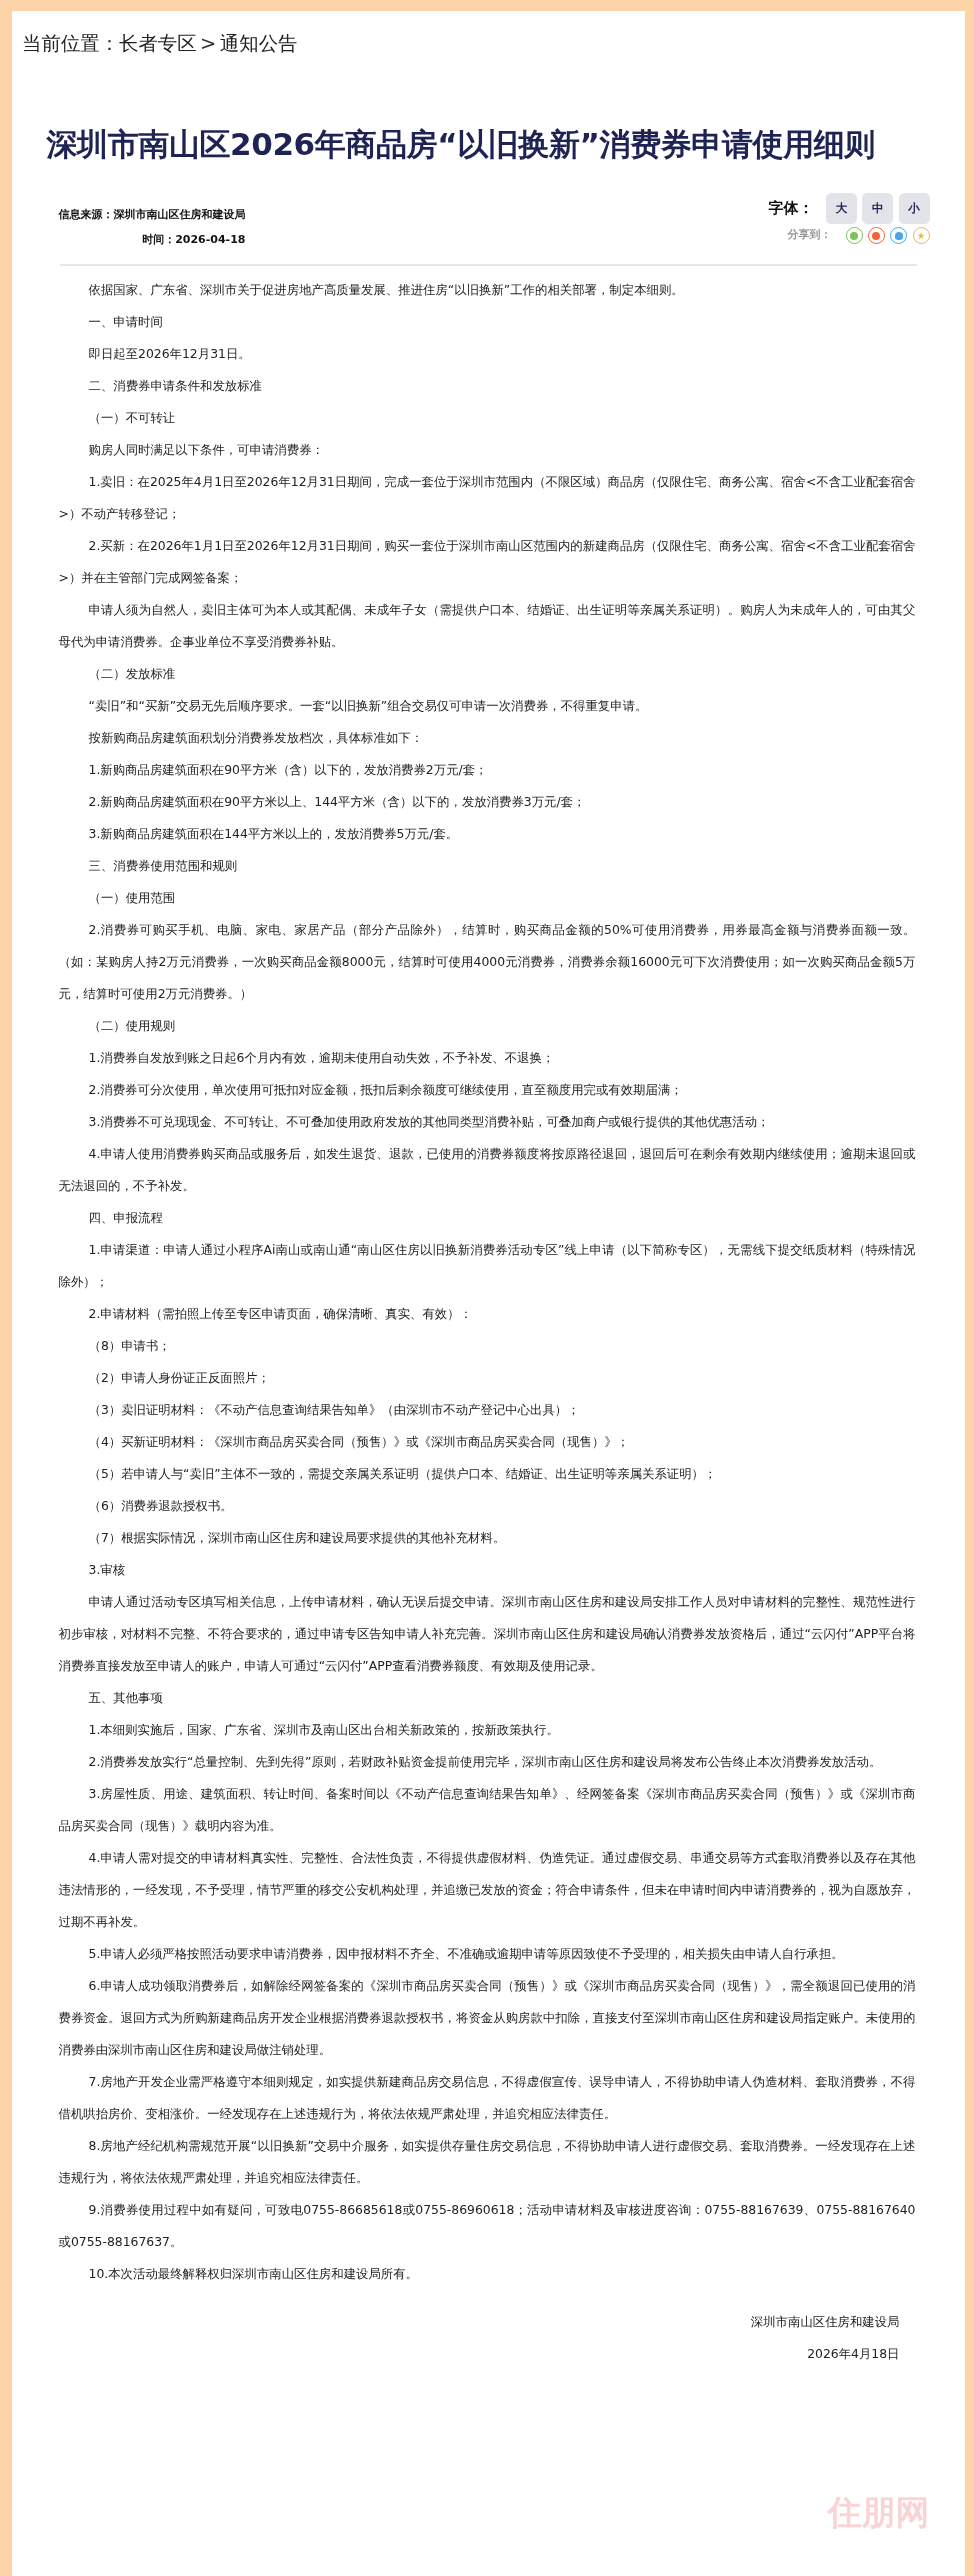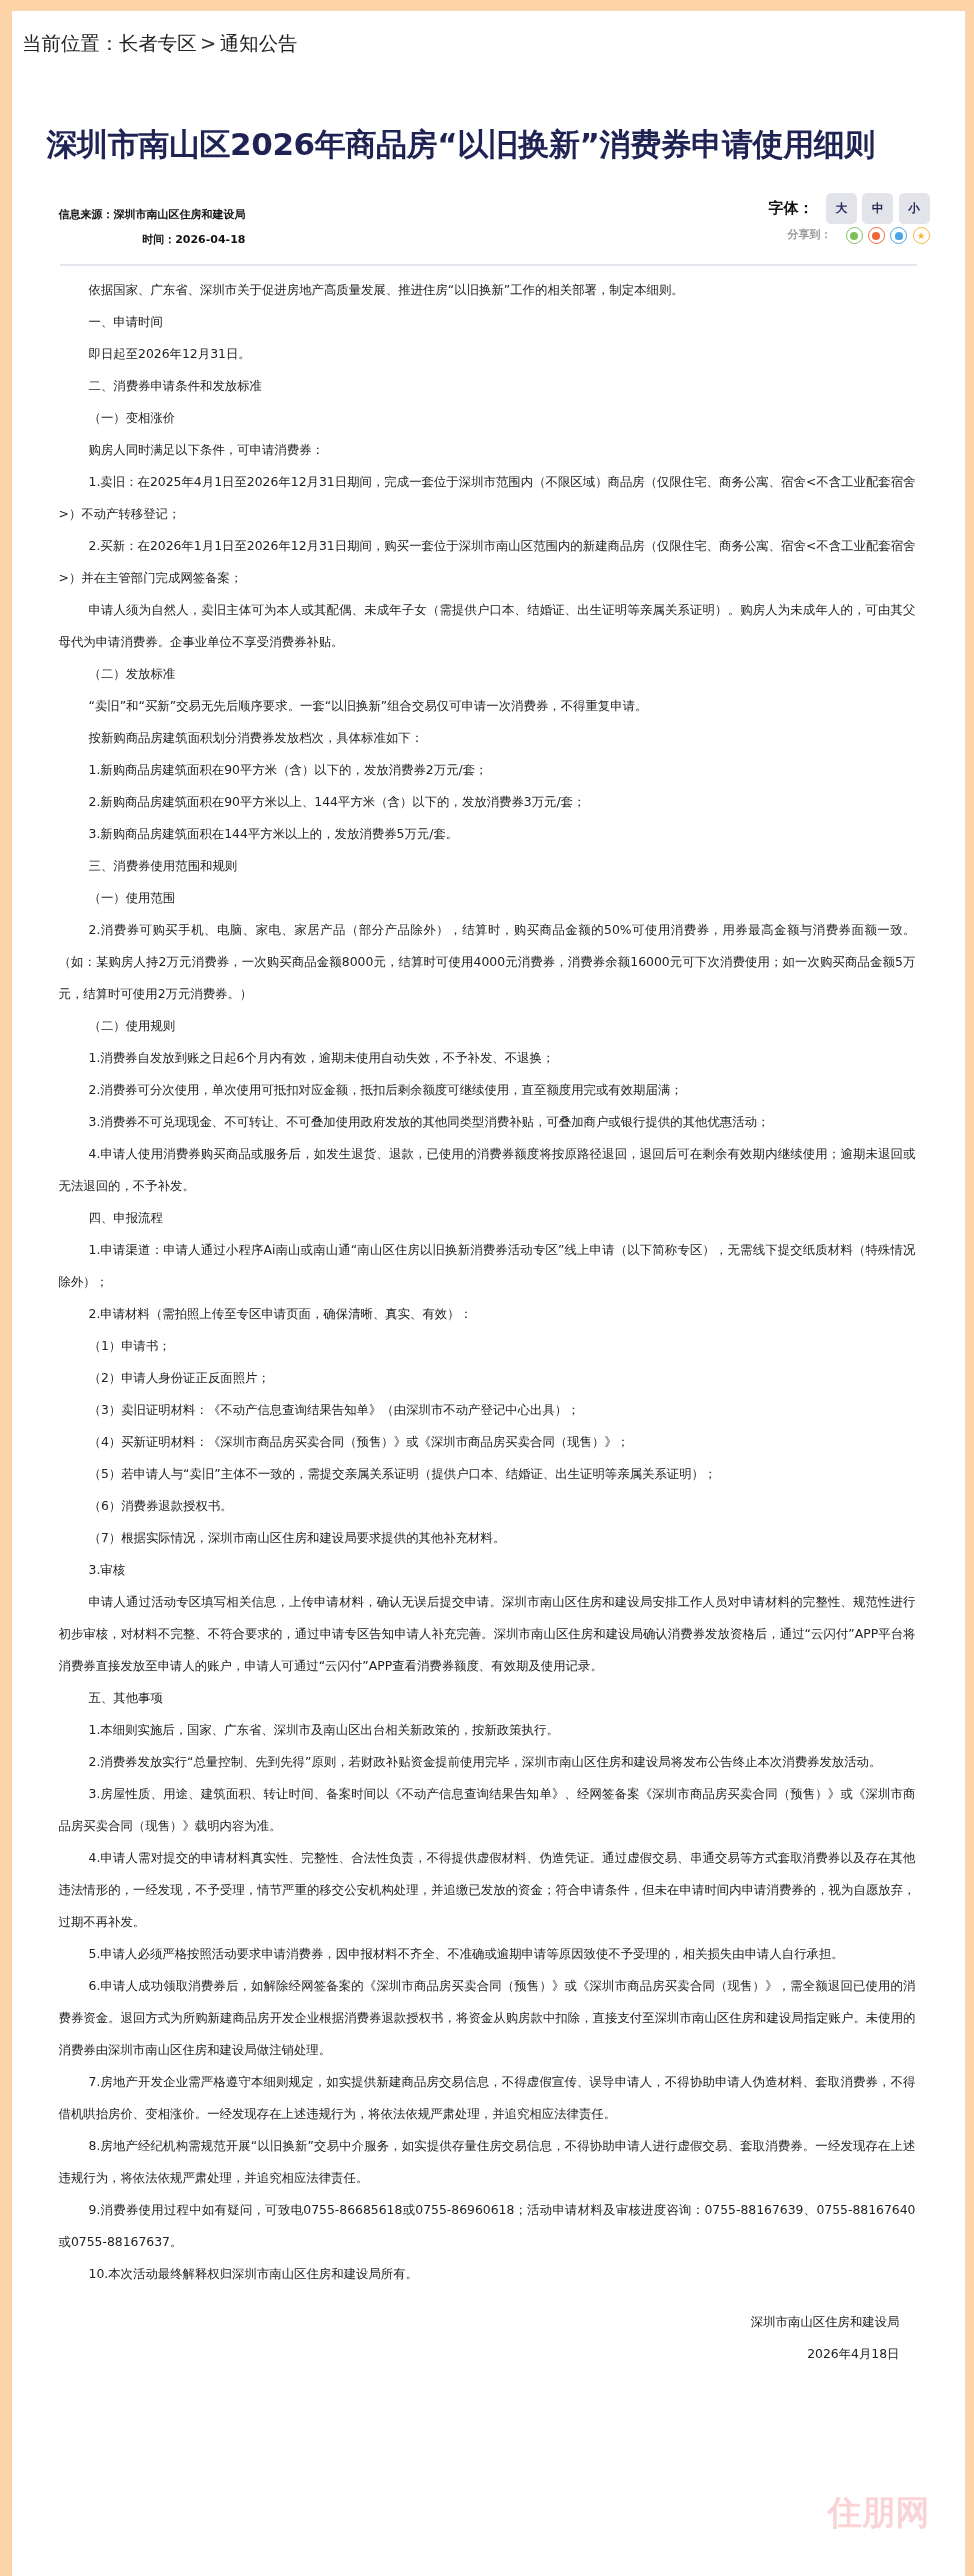--- a/index.html
+++ b/index.html
@@ -141,21 +141,21 @@
     </div>
   </div>
 
   <div class="divider"></div>
 
   <div class="content">
     <p class="indent">依据国家、广东省、深圳市关于促进房地产高质量发展、推进住房“以旧换新”工作的相关部署，制定本细则。</p>
     <p class="indent">一、申请时间</p>
     <p class="indent">即日起至2026年12月31日。</p>
     <p class="indent">二、消费券申请条件和发放标准</p>
-    <p class="indent">（一）变相涨价</p>
+    <p class="indent">（一）不可转让</p>
     <p class="indent">购房人同时满足以下条件，可申请消费券：</p>
     <p class="indent">1.卖旧：在2025年4月1日至2026年12月31日期间，完成一套位于深圳市范围内（不限区域）商品房（仅限住宅、商务公寓、宿舍&lt;不含工业配套宿舍&gt;）不动产转移登记；</p>
     <p class="indent">2.买新：在2026年1月1日至2026年12月31日期间，购买一套位于深圳市南山区范围内的新建商品房（仅限住宅、商务公寓、宿舍&lt;不含工业配套宿舍&gt;）并在主管部门完成网签备案；</p>
     <p class="indent">申请人须为自然人，卖旧主体可为本人或其配偶、未成年子女（需提供户口本、结婚证、出生证明等亲属关系证明）。购房人为未成年人的，可由其父母代为申请消费券。企事业单位不享受消费券补贴。</p>
     <p class="indent">（二）发放标准</p>
     <p class="indent">“卖旧”和“买新”交易无先后顺序要求。一套“以旧换新”组合交易仅可申请一次消费券，不得重复申请。</p>
     <p class="indent">按新购商品房建筑面积划分消费券发放档次，具体标准如下：</p>
     <p class="indent">1.新购商品房建筑面积在90平方米（含）以下的，发放消费券2万元/套；</p>
     <p class="indent">2.新购商品房建筑面积在90平方米以上、144平方米（含）以下的，发放消费券3万元/套；</p>
     <p class="indent">3.新购商品房建筑面积在144平方米以上的，发放消费券5万元/套。</p>
@@ -163,21 +163,21 @@
     <p class="indent">（一）使用范围</p>
     <p class="indent">2.消费券可购买手机、电脑、家电、家居产品（部分产品除外），结算时，购买商品金额的50%可使用消费券，用券最高金额与消费券面额一致。（如：某购房人持2万元消费券，一次购买商品金额8000元，结算时可使用4000元消费券，消费券余额16000元可下次消费使用；如一次购买商品金额5万元，结算时可使用2万元消费券。）</p>
     <p class="indent">（二）使用规则</p>
     <p class="indent">1.消费券自发放到账之日起6个月内有效，逾期未使用自动失效，不予补发、不退换；</p>
     <p class="indent">2.消费券可分次使用，单次使用可抵扣对应金额，抵扣后剩余额度可继续使用，直至额度用完或有效期届满；</p>
     <p class="indent">3.消费券不可兑现现金、不可转让、不可叠加使用政府发放的其他同类型消费补贴，可叠加商户或银行提供的其他优惠活动；</p>
     <p class="indent">4.申请人使用消费券购买商品或服务后，如发生退货、退款，已使用的消费券额度将按原路径退回，退回后可在剩余有效期内继续使用；逾期未退回或无法退回的，不予补发。</p>
     <p class="indent">四、申报流程</p>
     <p class="indent">1.申请渠道：申请人通过小程序Ai南山或南山通“南山区住房以旧换新消费券活动专区”线上申请（以下简称专区），无需线下提交纸质材料（特殊情况除外）；</p>
     <p class="indent">2.申请材料（需拍照上传至专区申请页面，确保清晰、真实、有效）：</p>
-    <p class="indent">（1）申请书；</p>
+    <p class="indent">（8）申请书；</p>
     <p class="indent">（2）申请人身份证正反面照片；</p>
     <p class="indent">（3）卖旧证明材料：《不动产信息查询结果告知单》（由深圳市不动产登记中心出具）；</p>
     <p class="indent">（4）买新证明材料：《深圳市商品房买卖合同（预售）》或《深圳市商品房买卖合同（现售）》；</p>
     <p class="indent">（5）若申请人与“卖旧”主体不一致的，需提交亲属关系证明（提供户口本、结婚证、出生证明等亲属关系证明）；</p>
     <p class="indent">（6）消费券退款授权书。</p>
     <p class="indent">（7）根据实际情况，深圳市南山区住房和建设局要求提供的其他补充材料。</p>
     <p class="indent">3.审核</p>
     <p class="indent">申请人通过活动专区填写相关信息，上传申请材料，确认无误后提交申请。深圳市南山区住房和建设局安排工作人员对申请材料的完整性、规范性进行初步审核，对材料不完整、不符合要求的，通过申请专区告知申请人补充完善。深圳市南山区住房和建设局确认消费券发放资格后，通过“云闪付”APP平台将消费券直接发放至申请人的账户，申请人可通过“云闪付”APP查看消费券额度、有效期及使用记录。</p>
     <p class="indent">五、其他事项</p>
     <p class="indent">1.本细则实施后，国家、广东省、深圳市及南山区出台相关新政策的，按新政策执行。</p>

